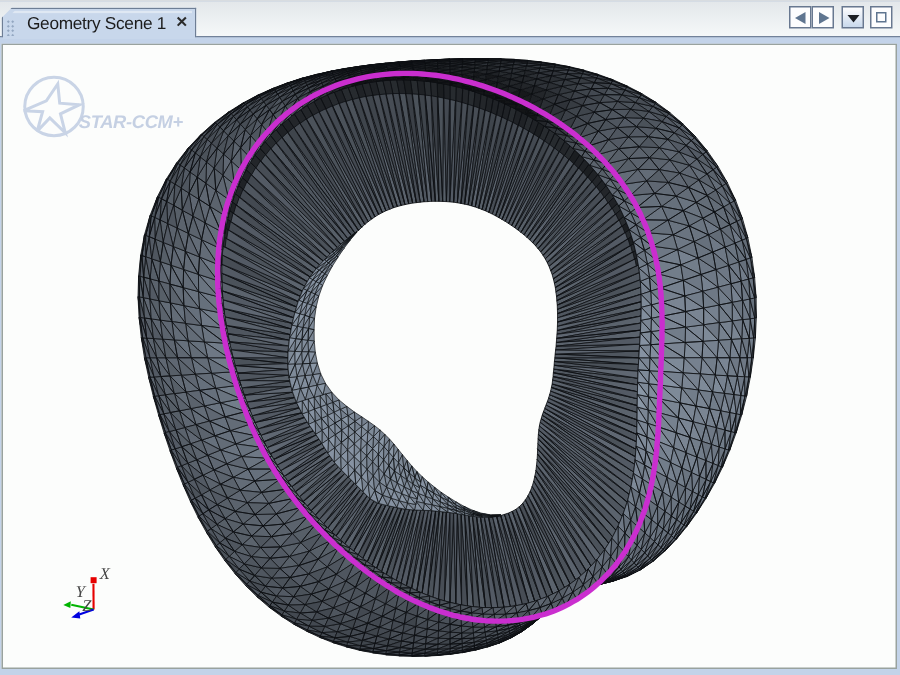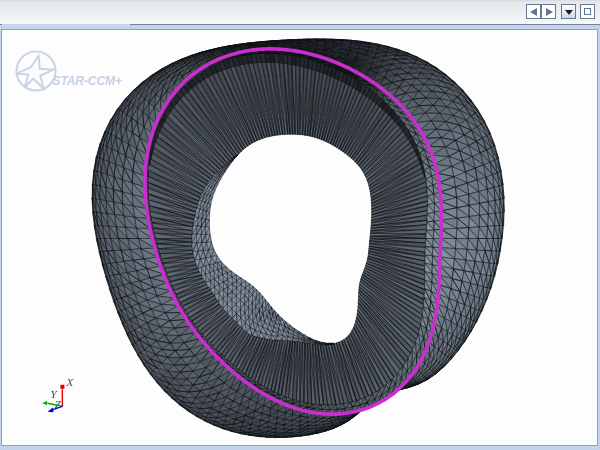--- a/index.html
+++ b/index.html
@@ -110,20 +110,26 @@
 <path d="M52.9 406.5L47.5 410.7L53.5 411.3Z" fill="#0000e0"></path>
 <g font-family="Liberation Serif, serif" font-style="italic" font-size="11px" fill="#464646">
 <text x="66.5" y="385">X</text>
 <text x="50.5" y="397">Y</text>
 <text x="54.8" y="406.5">Z</text>
 </g>
 </svg></div>
   <div id="bar"></div>
   <div id="darkline"></div>
   <div id="bluestrip"></div>
+  <div id="tab">
+      <div class="hl"></div>
+      <div id="dots"></div>
+      <div id="tabtxt">Geometry Scene 1</div>
+      <div id="tabx">✕</div>
+    </div>
   <div id="tabjoin"></div>
   <div class="btn" id="b1">
       <div class="tri"></div>
     </div>
   <div class="btn" id="b2">
       <div class="tri"></div>
     </div>
   <div class="btn" id="b3">
       <div class="tri"></div>
     </div>

